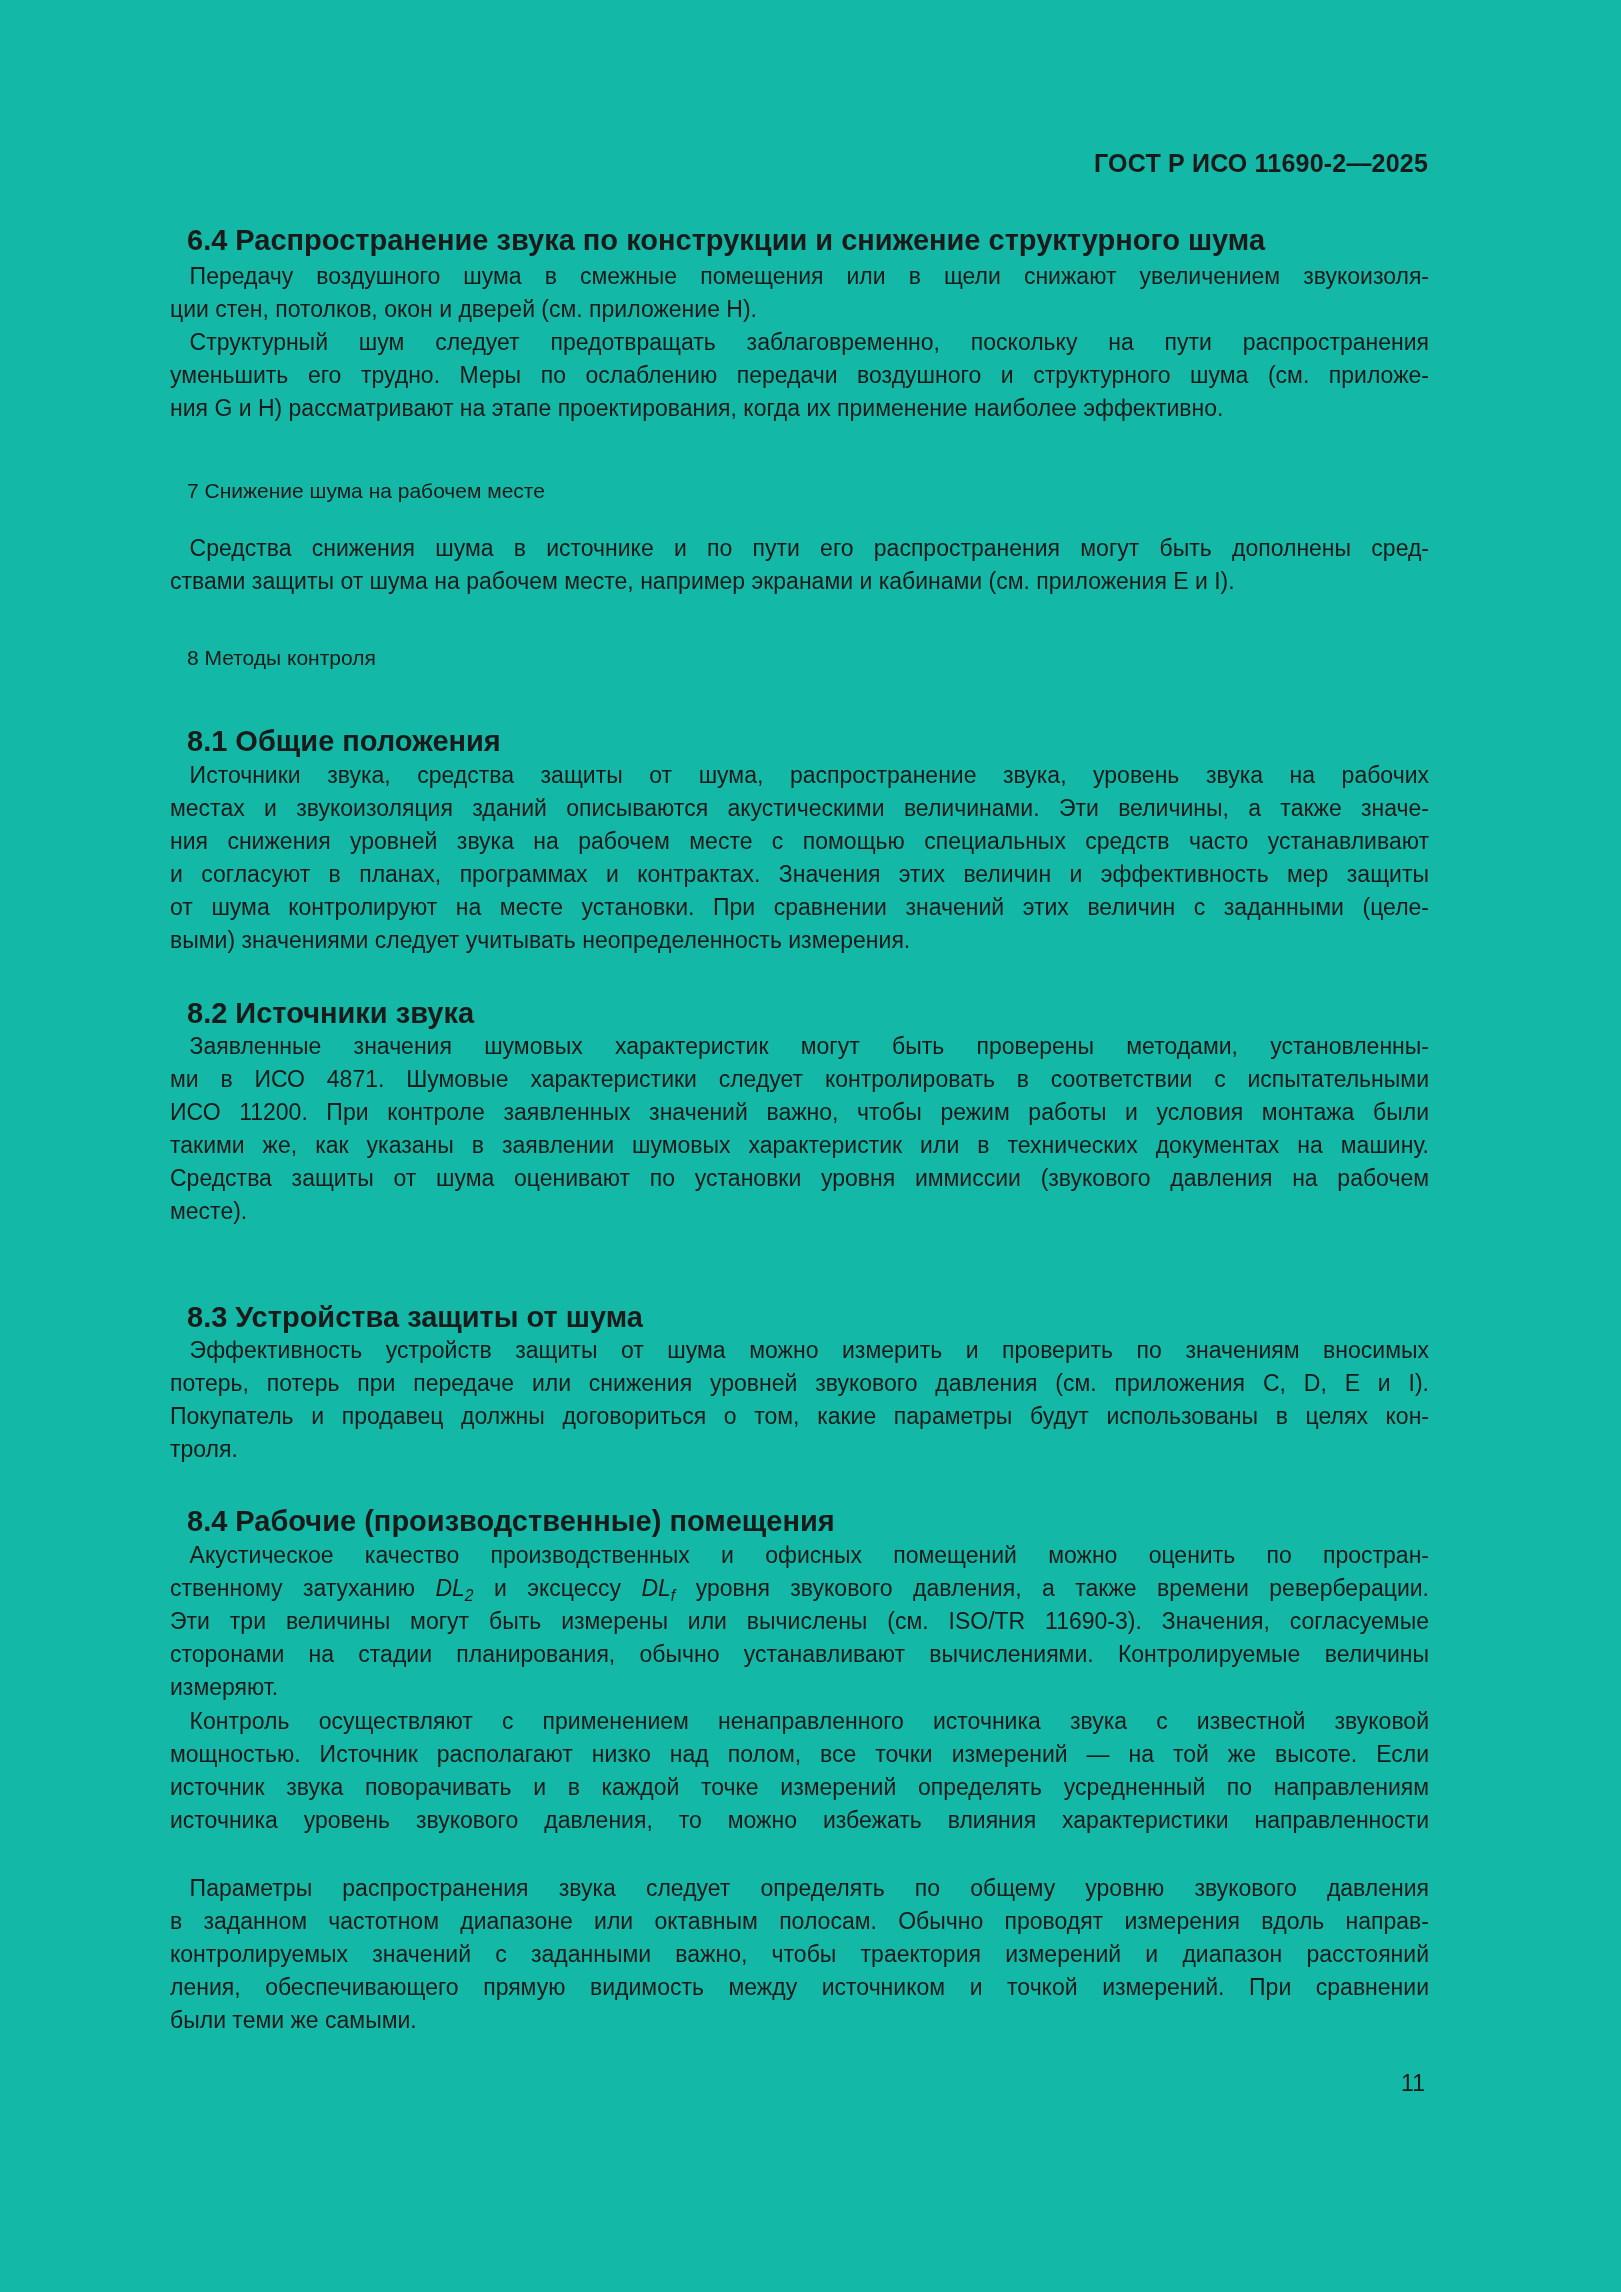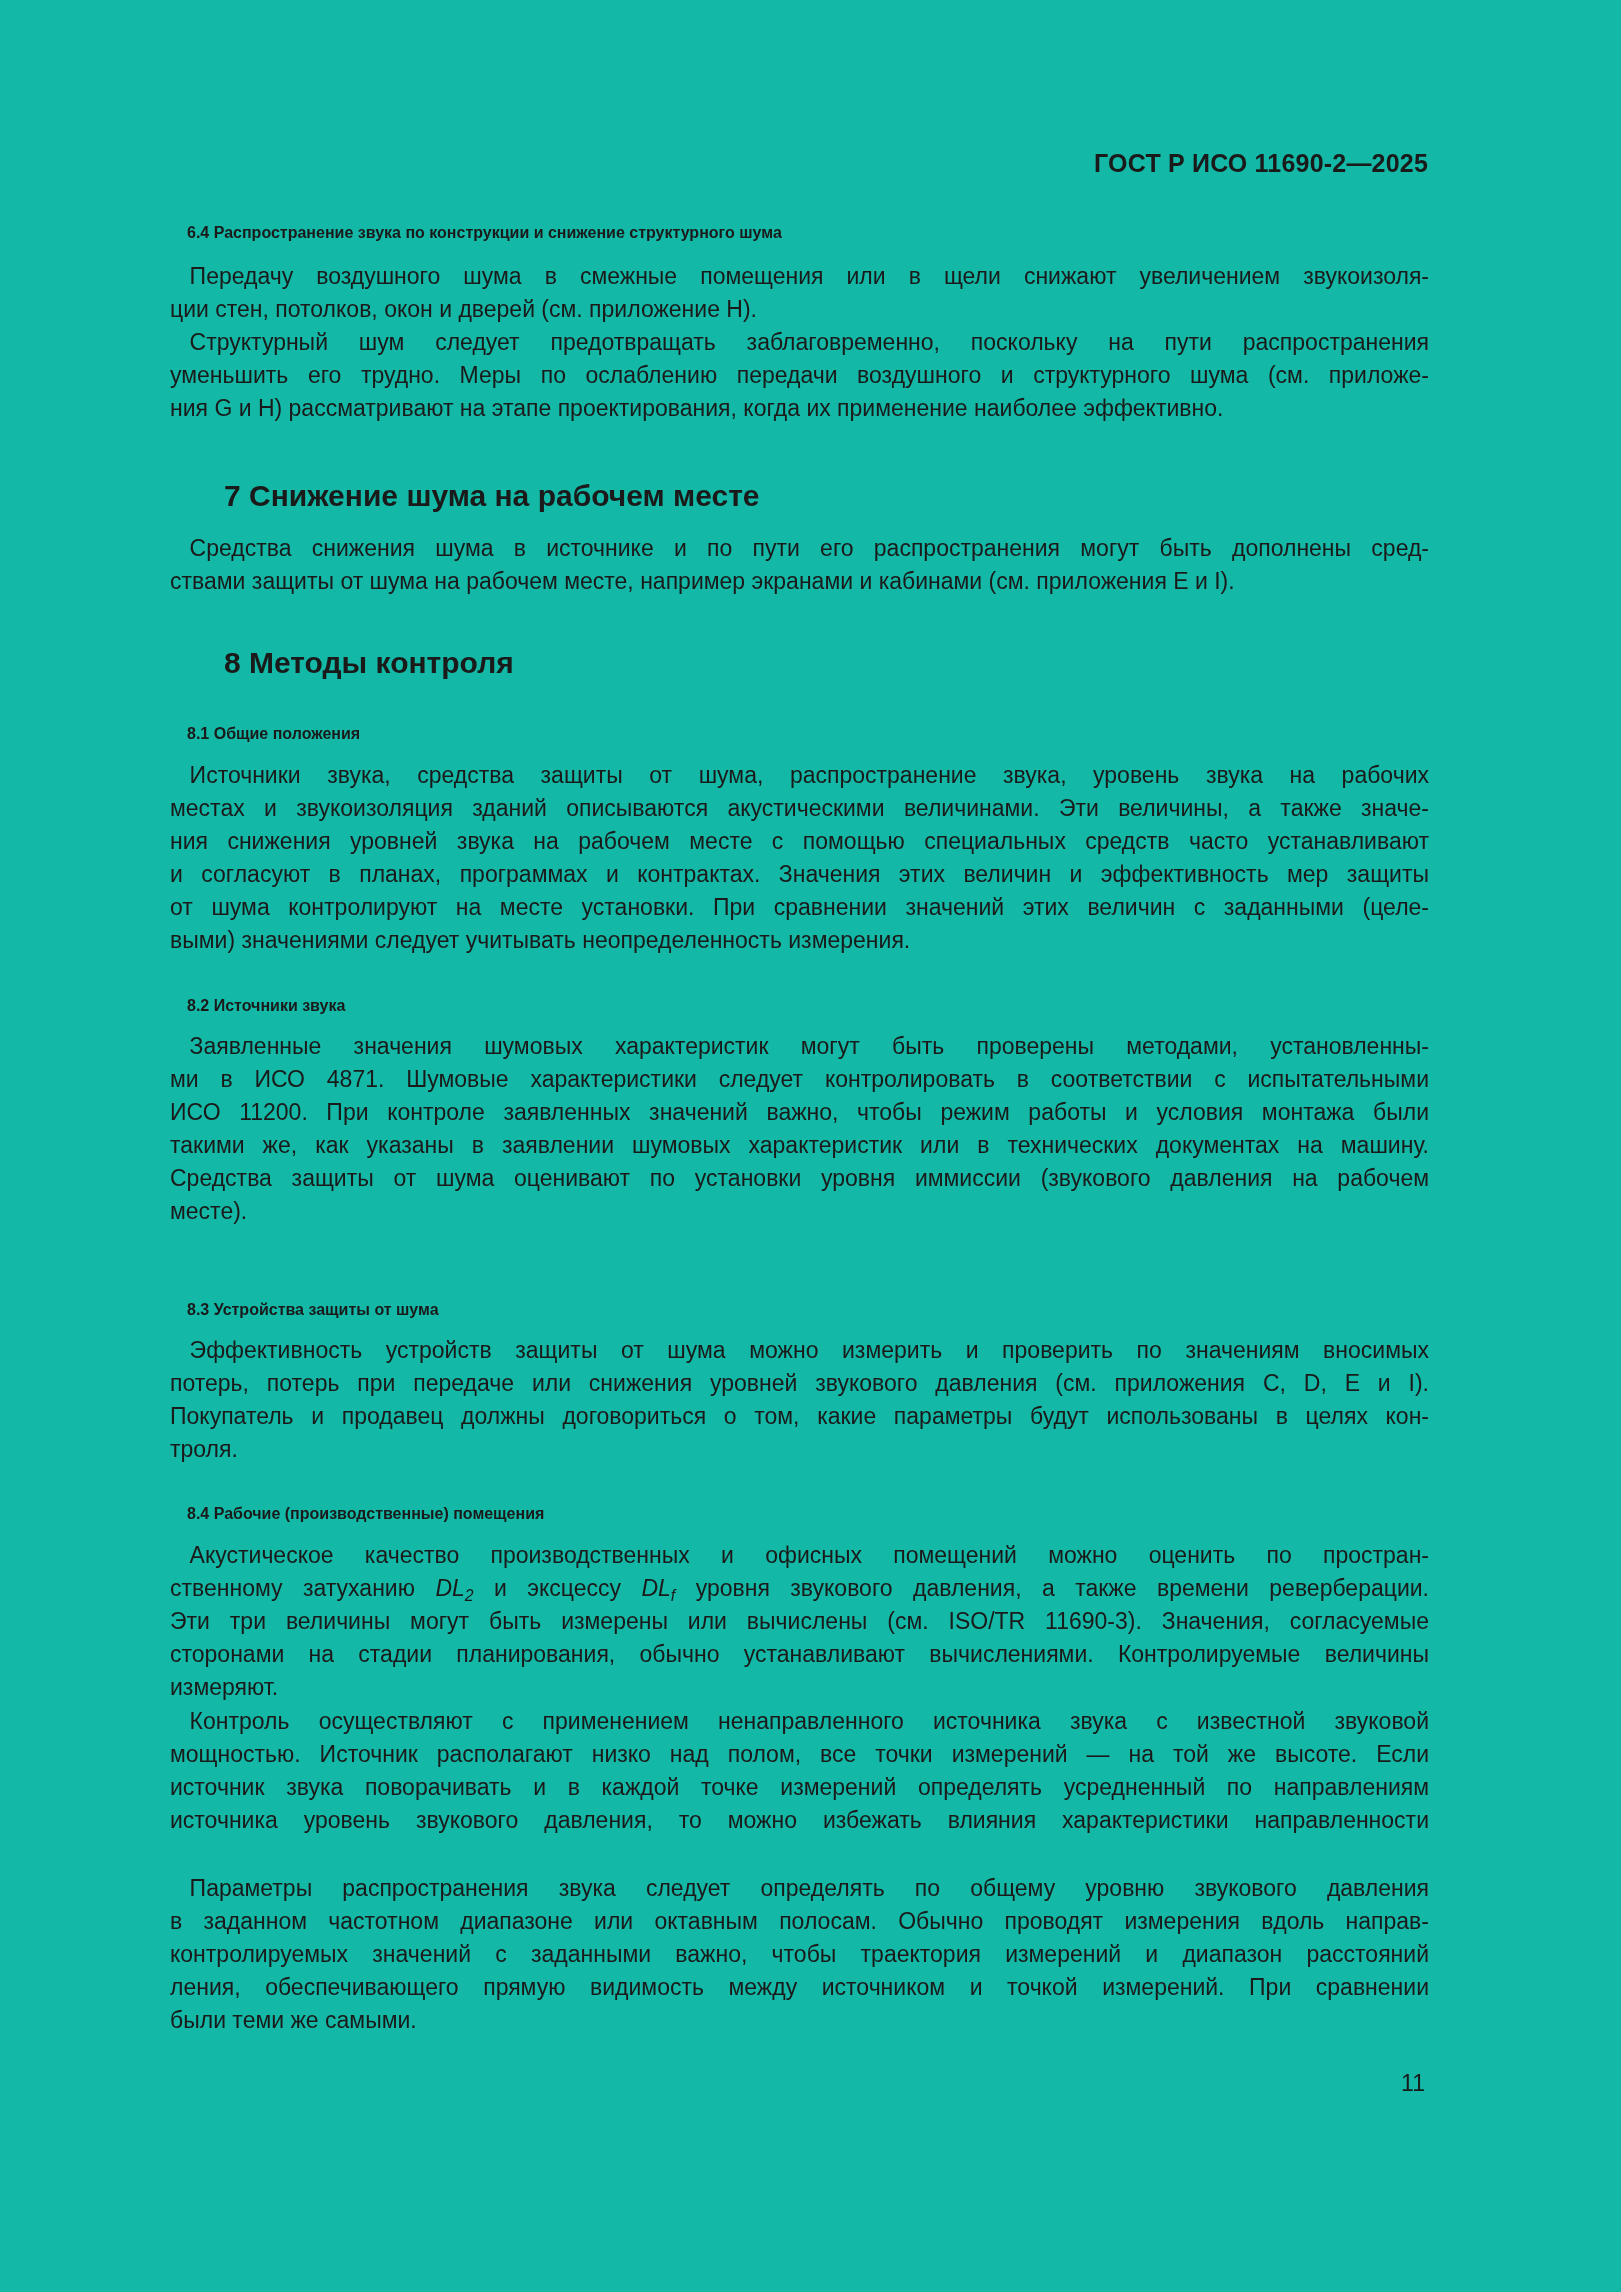--- a/index.html
+++ b/index.html
@@ -1,21 +1,21 @@
 <!DOCTYPE html>
 <html><head>
   <meta charset="utf-8">
   <style>
     html, body { margin: 0; padding: 0; background: #ffffff; }
     body { width: 1621px; height: 2293px; position: relative; overflow: hidden;
            font-family: "Liberation Sans", "DejaVu Sans", sans-serif; color: #1a1a1a; }
     .page { position: absolute; left: 0; top: 0; width: 1621px; height: 2293px; background: #14b8a6; }
     .doc-header { position: absolute; right: 193px; top: 149px; font-weight: bold; font-size: 25px; letter-spacing: 0.2px; white-space: nowrap; }
-    .h1 { position: absolute; left: 187px; font-weight: bold; font-size: 30px; white-space: nowrap; margin-left: 37px; }
-    .h2 { position: absolute; left: 187px; font-weight: bold; font-size: 16px; white-space: nowrap; }
+    .h1 { position: absolute; left: 187px; font-weight: normal; font-size: 21px; white-space: nowrap; }
+    .h2 { position: absolute; left: 187px; font-weight: bold; font-size: 29px; white-space: nowrap; }
     .para { position: absolute; left: 170px; width: 1259px; }
     .line { display: block; height: 33px; line-height: 33px; font-size: 23px; white-space: nowrap;
             text-align: justify; text-align-last: justify; }
     .line.first { padding-left: 19.6px; }
     .line.last { text-align-last: left; }
     .line .it { font-style: italic; margin-top: 32px; }
     .line sub { font-size: 15.7px; vertical-align: -4.9px; line-height: 0; }
     .page-number { position: absolute; right: 196px; top: 2070px; font-size: 23px; }
   </style>
 </head>

